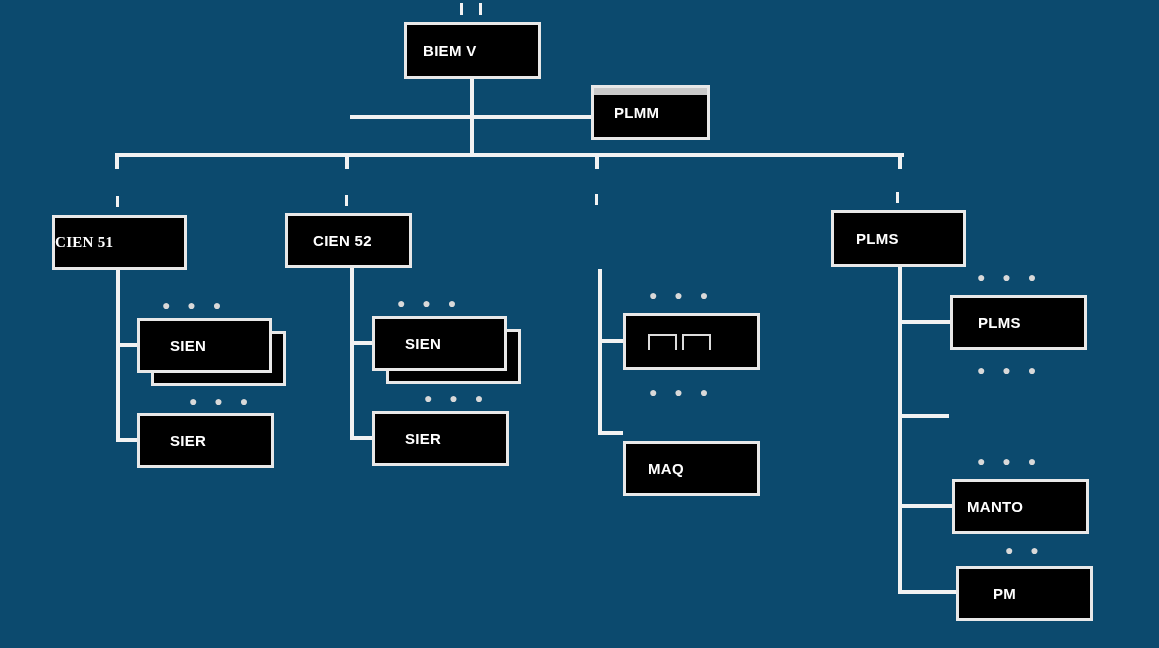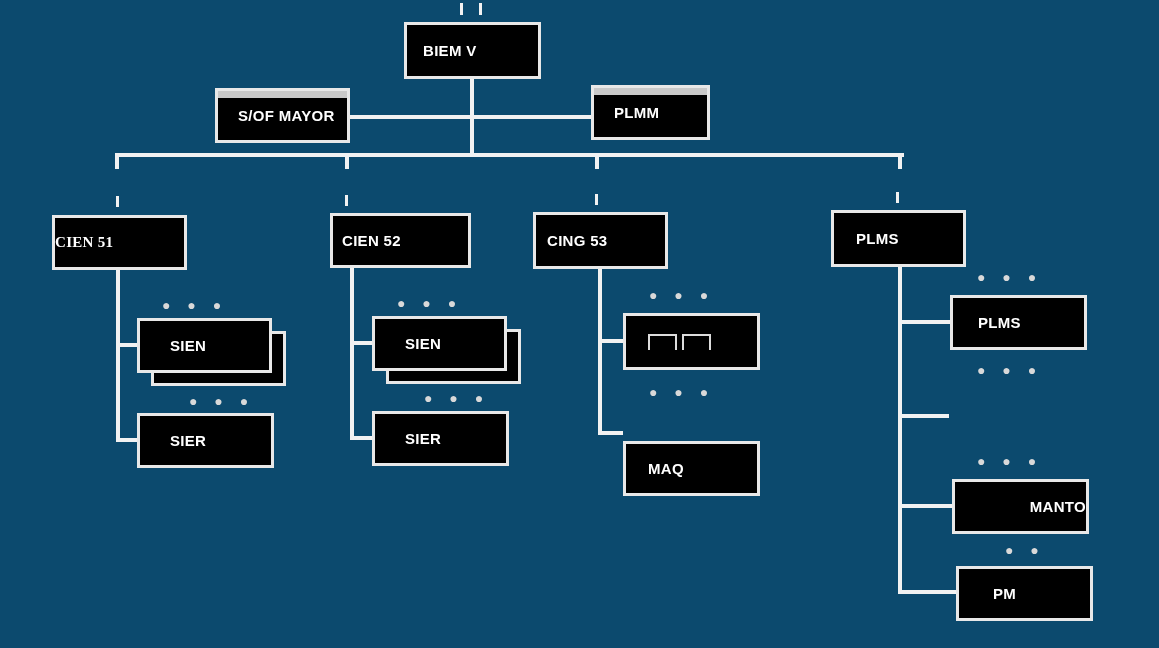--- a/index.html
+++ b/index.html
@@ -65,37 +65,30 @@
   <div class="line" style="left:898px;top:267px;width:4px;height:327px;"></div>
   <div class="line" style="left:900px;top:320px;width:50px;height:4px;"></div>
   <div class="line" style="left:900px;top:414px;width:49px;height:4px;"></div>
   <div class="line" style="left:900px;top:504px;width:52px;height:4px;"></div>
   <div class="line" style="left:900px;top:590px;width:56px;height:4px;"></div>
 
   <div class="box" style="left:404px;top:22px;width:137px;height:57px;padding-left:16px;">
     <span class="lbl">BIEM V</span>
   </div>
 
-  <div class="box" style="left:215px;top:88px;width:135px;height:55px;padding-left:20px;">
-    <div class="strip"></div>
-    <span class="lbl">S/OF MAYOR</span>
-  </div>
   <div class="box" style="left:591px;top:85px;width:119px;height:55px;padding-left:20px;">
     <div class="strip"></div>
     <span class="lbl">PLMM</span>
   </div>
 
   <div class="box" style="left:52px;top:215px;width:135px;height:55px;font-family:Liberation Serif, serif;">
     <span class="lbl">CIEN 51</span>
   </div>
-  <div class="box" style="left:285px;top:213px;width:141px;height:55px;padding-left:9px;margin-left:45px;">
+  <div class="box" style="left:285px;top:213px;width:127px;height:55px;padding-left:25px;">
     <span class="lbl">CIEN 52</span>
-  </div>
-  <div class="box" style="left:533px;top:212px;width:135px;height:57px;padding-left:11px;">
-    <span class="lbl">CING 53</span>
   </div>
   <div class="box" style="left:831px;top:210px;width:135px;height:57px;padding-left:22px;">
     <span class="lbl">PLMS</span>
   </div>
 
   <div class="dots" style="left:162px;top:298px;">● ● ●</div>
   <div class="box shadow" style="left:151px;top:331px;width:135px;height:55px;"></div>
   <div class="box" style="left:137px;top:318px;width:135px;height:55px;padding-left:30px;">
     <span class="lbl">SIEN</span>
   </div>
@@ -125,21 +118,21 @@
   <div class="box" style="left:623px;top:406px;width:137px;height:55px;padding-left:22px;margin-top:35px;">
     <span class="lbl">MAQ</span>
   </div>
 
   <div class="dots" style="left:977px;top:270px;">● ● ●</div>
   <div class="box" style="left:950px;top:295px;width:137px;height:55px;padding-left:25px;">
     <span class="lbl">PLMS</span>
   </div>
   <div class="dots" style="left:977px;top:363px;">● ● ●</div>
   <div class="dots" style="left:977px;top:454px;">● ● ●</div>
-  <div class="box" style="left:952px;top:479px;width:137px;height:55px;padding-left:12px;justify-content:flex-end;">
+  <div class="box" style="left:952px;top:479px;width:137px;height:55px;padding-left:12px;">
     <span class="lbl">MANTO</span>
   </div>
   <div class="dots" style="left:1005px;top:543px;">● ●</div>
   <div class="box" style="left:956px;top:566px;width:137px;height:55px;padding-left:34px;">
     <span class="lbl">PM</span>
   </div>
 
 </div>
 
 </body></html>

